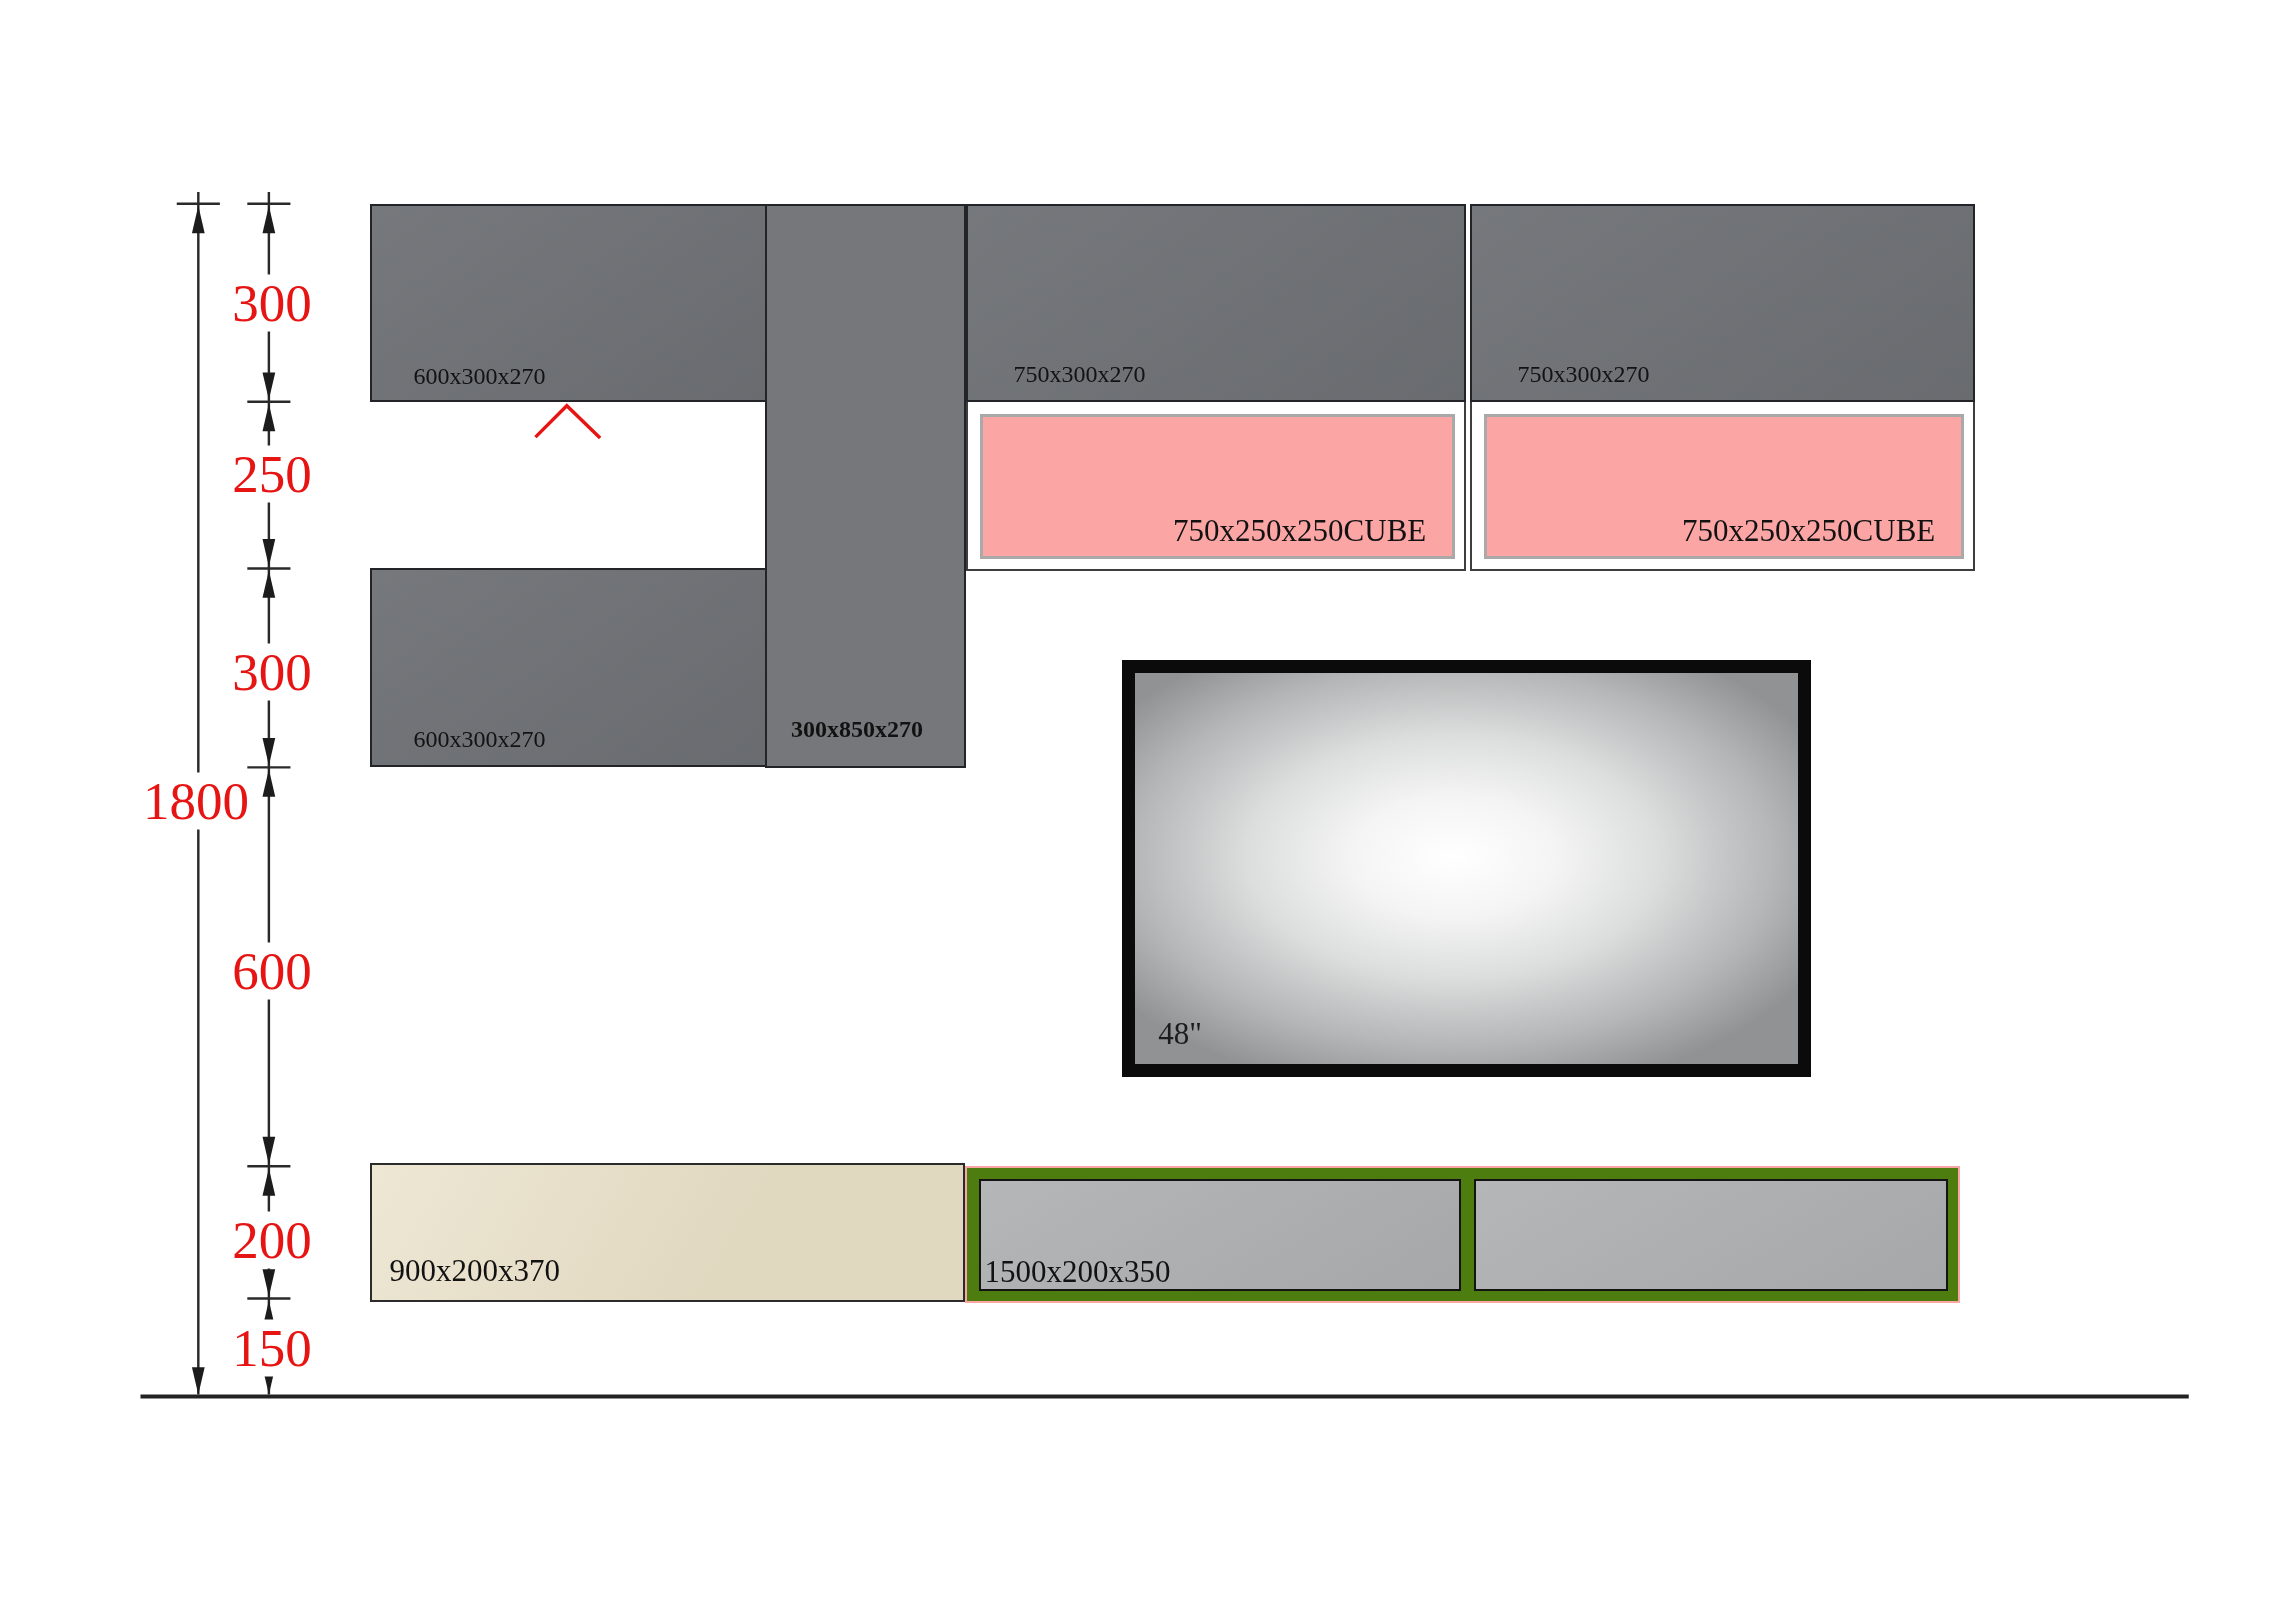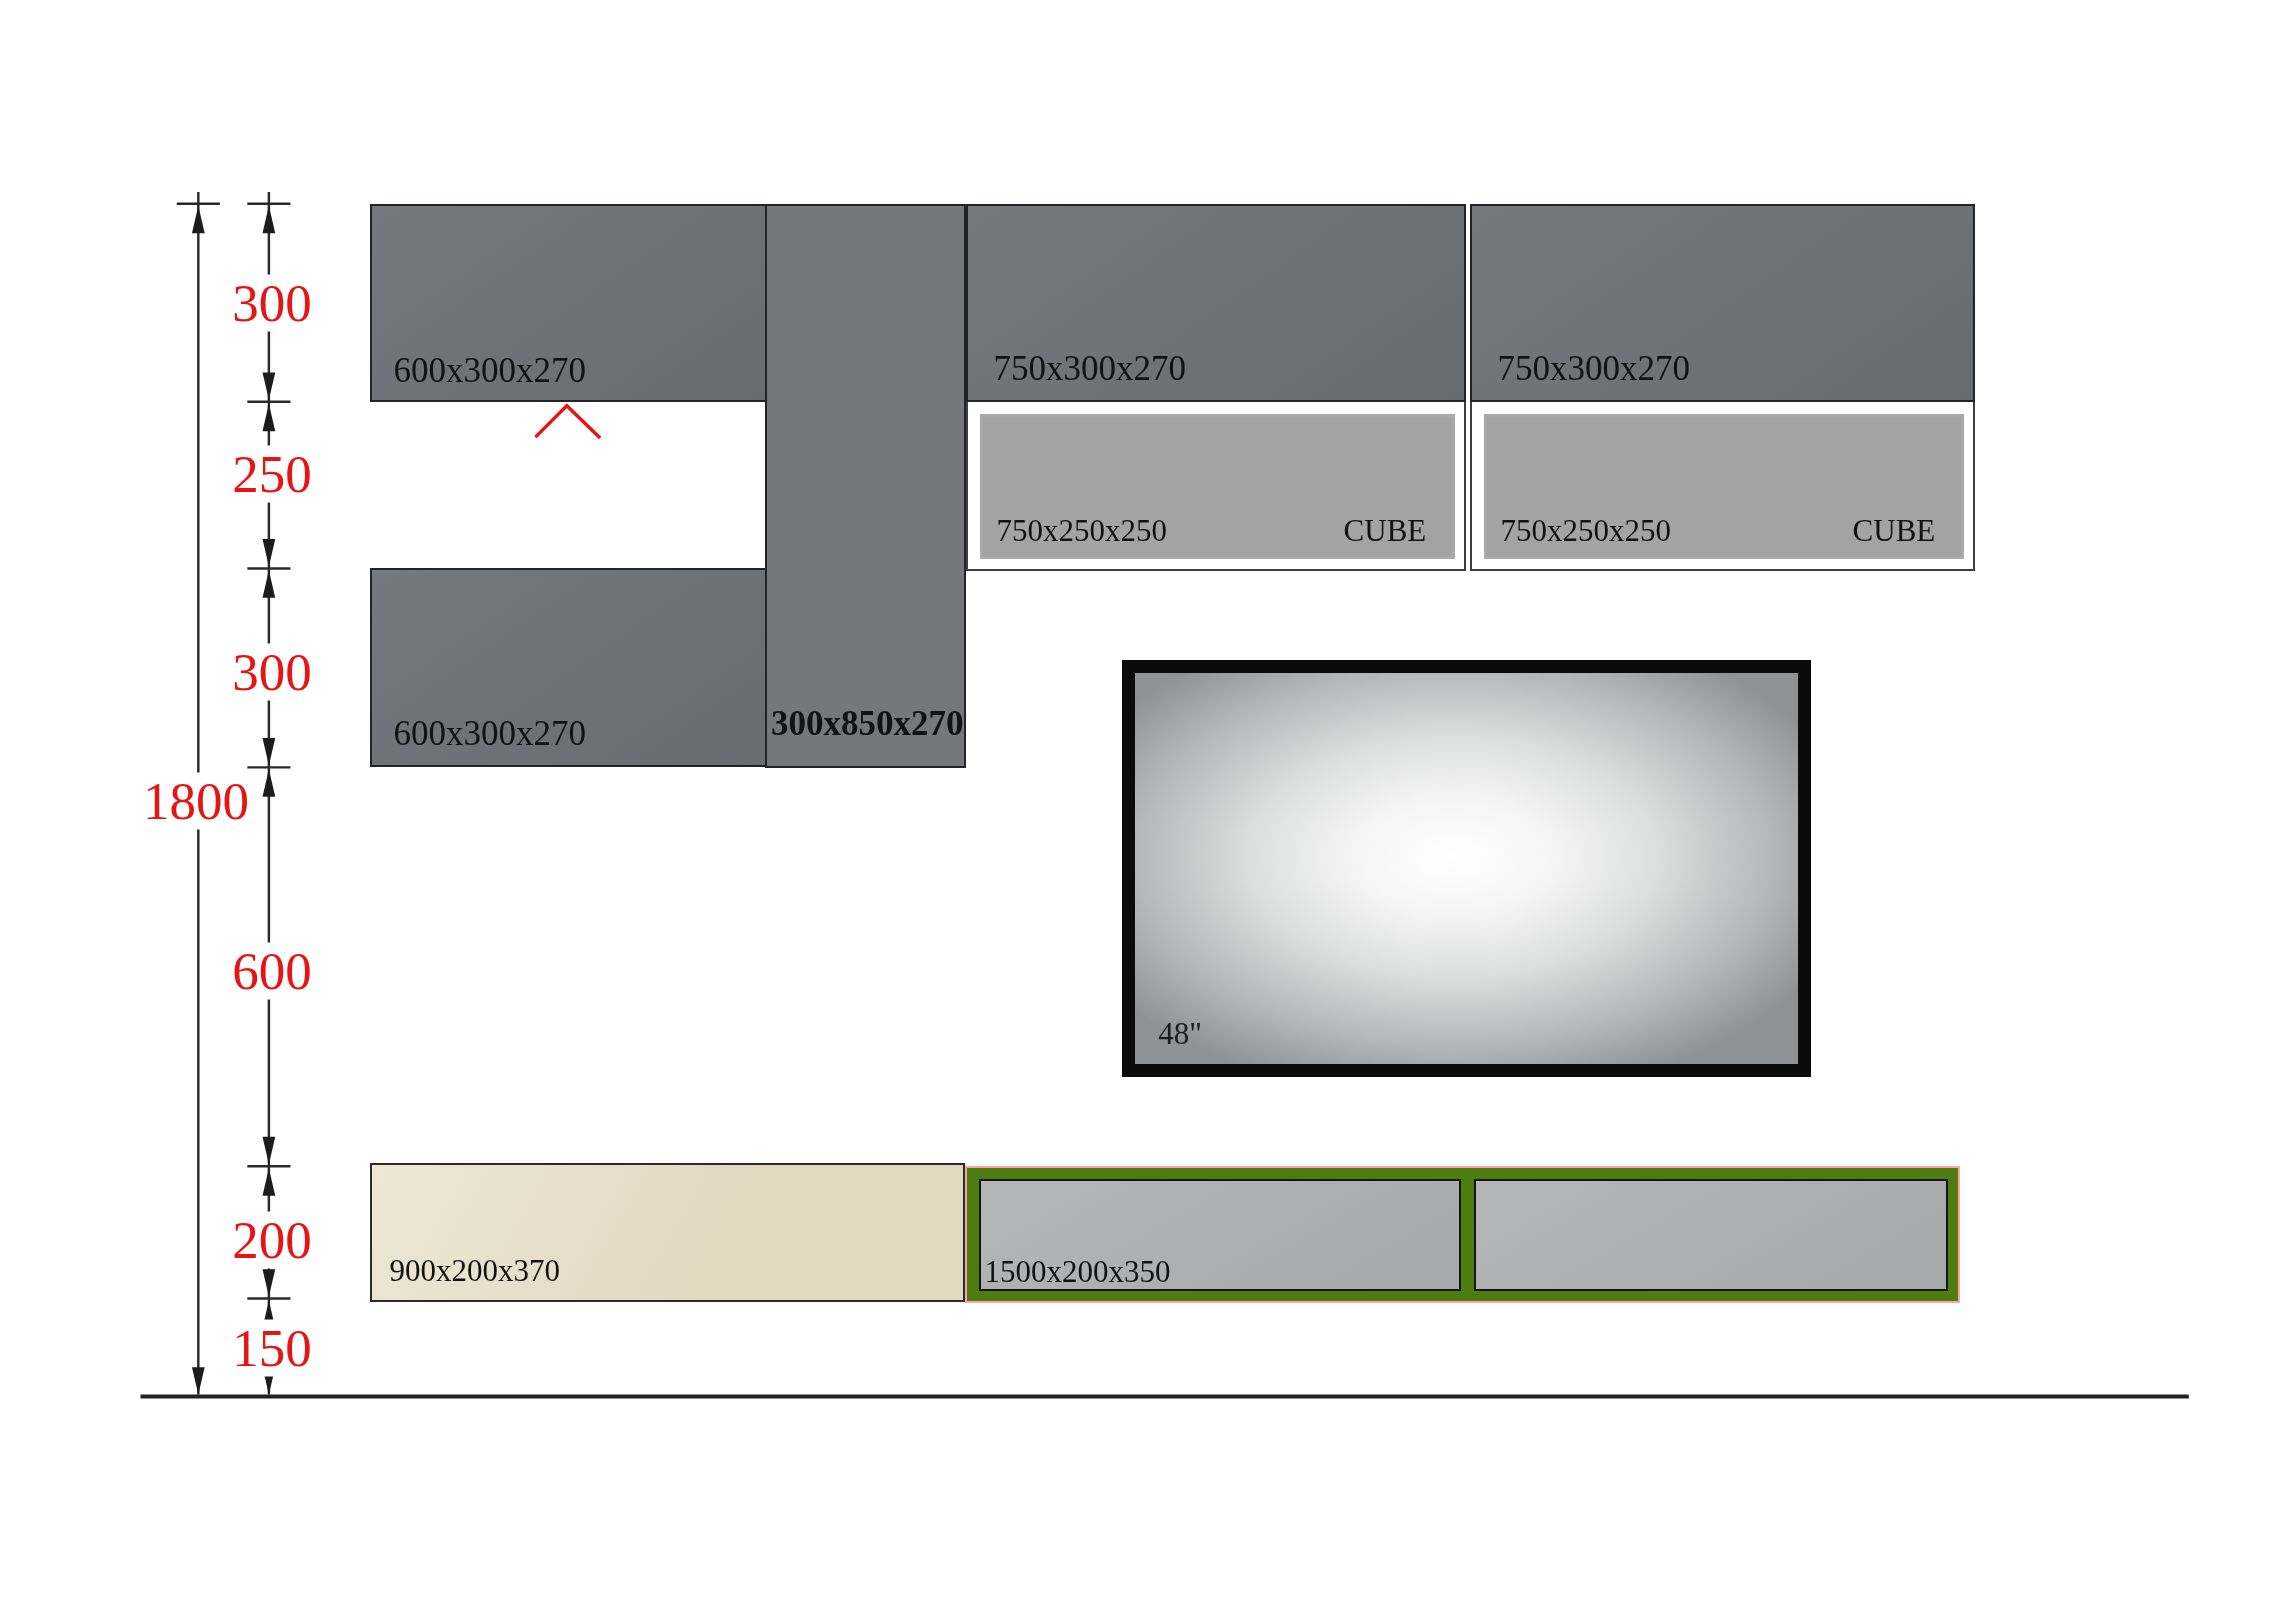--- a/index.html
+++ b/index.html
@@ -14,33 +14,32 @@
   
   .cab{
     position:absolute;box-sizing:border-box;
     border:2.9px solid #232428;
     background:#6e7175;
     background-image:linear-gradient(145deg, rgba(255,255,255,0.05), rgba(0,0,0,0.05));
   }
   .cab--light{background:#75777b;}
   .cab-label{
     position:absolute;
-    font-size:35px;color:#121212;line-height:1;white-space:nowrap;
+    font-size:24px;color:#121212;line-height:1;white-space:nowrap;margin-left:20px;
   }
   
   .niche{
     position:absolute;box-sizing:border-box;
     border:2px solid #3e3e3e;border-top:none;background:#ffffff;
   }
   .cube{
     position:absolute;box-sizing:border-box;
-    border:3.9px solid #a9a9a9;background:#a3a3a3;
-    display:flex;align-items:flex-end;justify-content:space-between;
+    border:3.9px solid #a9a9a9;background:#fca5a5;
+    display:flex;align-items:flex-end;justify-content:flex-end;
     padding:0 25.5px 9.8px 13.7px;
-    gap:36px;
   }
   .cube span{font-size:31px;color:#121212;line-height:1;white-space:nowrap;}
   
   .tv{
     position:absolute;box-sizing:border-box;
     background:#0b0b0b;padding:12.7px;
   }
   .tv-screen{
     position:relative;width:100%;height:100%;
     background:radial-gradient(ellipse 62% 62% at 48% 47%,

